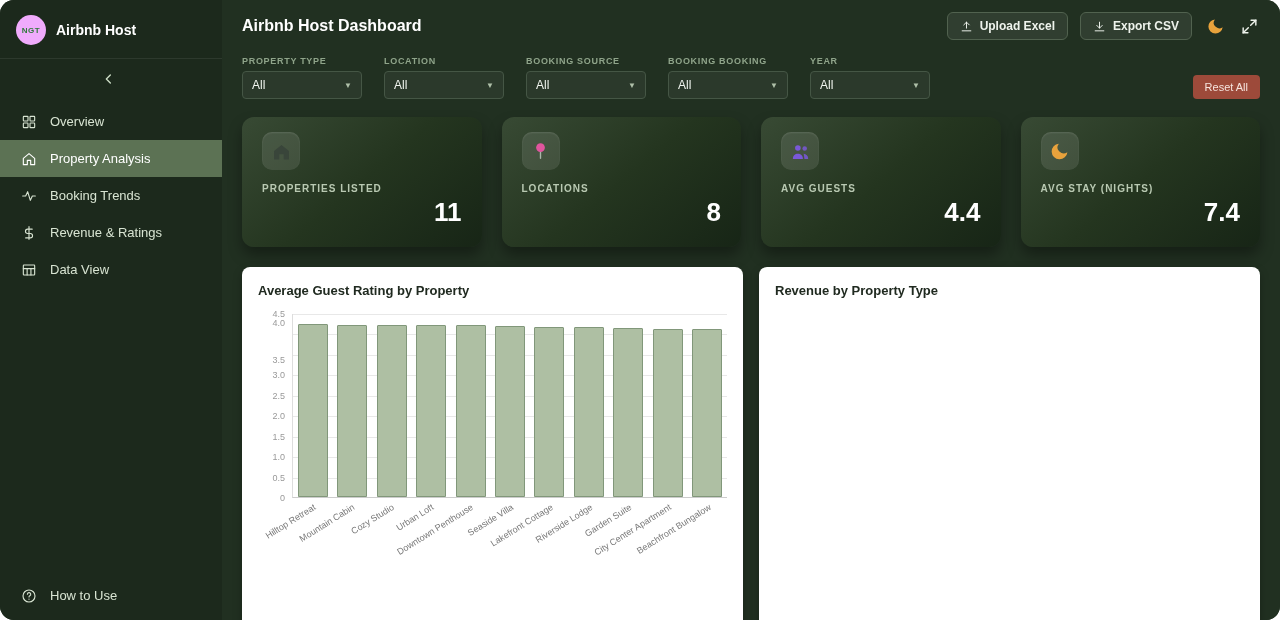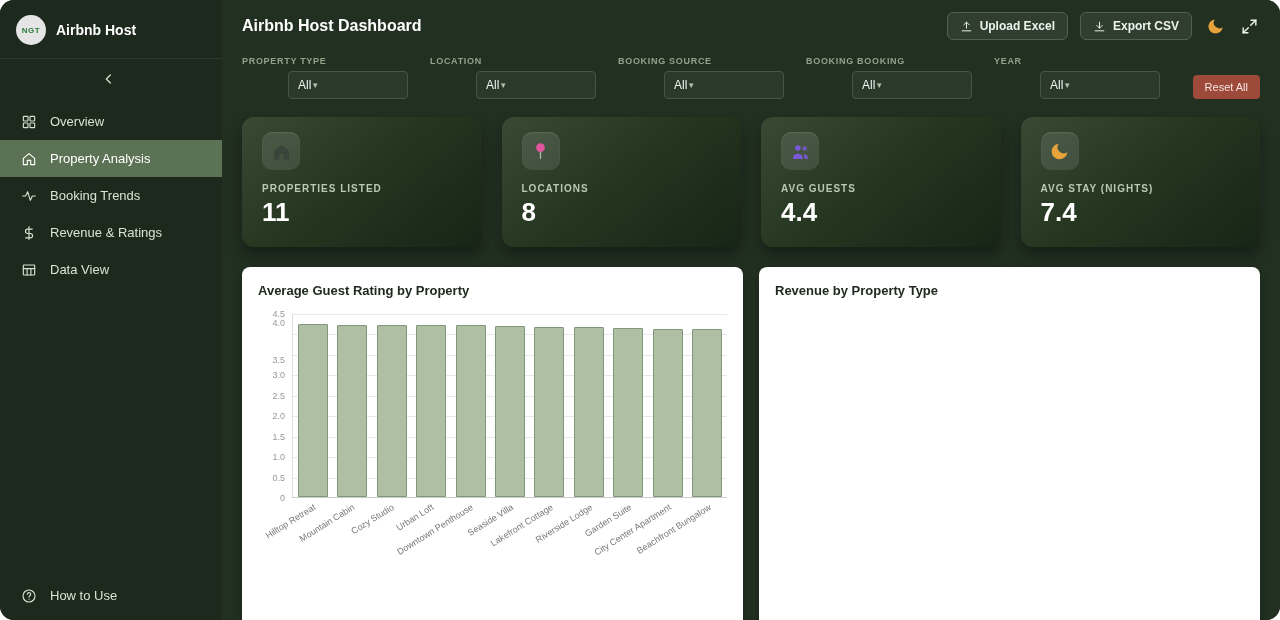--- a/index.html
+++ b/index.html
@@ -3,21 +3,21 @@
 <meta charset="utf-8">
 <style>
   * { margin:0; padding:0; box-sizing:border-box; }
   html,body { width:1280px; height:620px; overflow:hidden; }
   body { font-family:"Liberation Sans", sans-serif; background:#ffffff; }
   .app { width:1280px; height:620px; display:flex; background:#213021; border-radius:14px; overflow:hidden; }
 
   
   .sidebar { width:222px; background:#1c291c; display:flex; flex-direction:column; flex-shrink:0; }
   .brand-row { display:flex; align-items:center; gap:10px; padding:15px 16px 13px; border-bottom:1px solid rgba(255,255,255,0.08); }
-  .logo-circle { width:30px; height:30px; border-radius:50%; background:#e5e5e5; display:flex; align-items:center; justify-content:center; color:#2f7a3a; font-weight:bold; font-size:8px; letter-spacing:.5px; flex-shrink:0; }
+  .logo-circle { width:30px; height:30px; border-radius:50%; background:#f0abfc; display:flex; align-items:center; justify-content:center; color:#2f7a3a; font-weight:bold; font-size:8px; letter-spacing:.5px; flex-shrink:0; }
   .brand-name { color:#fff; font-weight:bold; font-size:14px; }
   .collapse-row { display:flex; justify-content:center; padding:12px 0 4px; }
   .collapse-btn { color:#cfe0c8; cursor:pointer; width:20px; height:20px; }
   .collapse-btn svg { width:16px; height:16px; stroke:#cfe0c8; fill:none; stroke-width:2; stroke-linecap:round; stroke-linejoin:round; }
   .nav { margin-top:8px; display:flex; flex-direction:column; }
   .nav-item { display:flex; align-items:center; gap:13px; padding:10px 20px; color:#d8e4d2; font-size:13px; cursor:pointer; }
   .nav-item.active { background:#5c7254; color:#ffffff; }
   .nav-icon { width:17px; height:17px; display:inline-flex; align-items:center; justify-content:center; flex-shrink:0; }
   .nav-icon svg { width:16px; height:16px; stroke:currentColor; fill:none; stroke-width:1.7; stroke-linecap:round; stroke-linejoin:round; }
   .sidebar-footer { margin-top:auto; display:flex; align-items:center; gap:13px; padding:16px 20px; color:#d8e4d2; font-size:13px; cursor:pointer; }
@@ -30,31 +30,31 @@
   .topbar-actions { display:flex; align-items:center; gap:12px; }
   .top-btn { display:flex; align-items:center; gap:7px; background:rgba(255,255,255,0.07); border:1px solid #51624f; border-radius:6px; padding:6px 12px; color:#eef3ec; font-size:12px; font-weight:bold; cursor:pointer; }
   .top-btn svg { width:13px; height:13px; stroke:#eef3ec; fill:none; stroke-width:1.8; stroke-linecap:round; stroke-linejoin:round; }
   .icon-btn { background:none; border:none; cursor:pointer; width:22px; height:22px; display:flex; align-items:center; justify-content:center; }
   .icon-btn svg { width:19px; height:19px; }
 
   
   .filters { display:flex; align-items:flex-end; gap:22px; padding:6px 20px 14px; }
   .filter-group { display:flex; flex-direction:column; gap:5px; }
   .filter-label { font-size:9px; letter-spacing:.7px; color:#8fa48a; font-weight:bold; }
-  .select { width:120px; height:28px; background:#2b392b; border:1px solid #455645; border-radius:4px; display:flex; align-items:center; justify-content:flex-start; padding:0 9px; color:#f0f4ee; font-size:12px; cursor:pointer;margin-left:46px; }
+  .select { width:120px; height:28px; background:#2b392b; border:1px solid #455645; border-radius:4px; display:flex; align-items:center; justify-content:space-between; padding:0 9px; color:#f0f4ee; font-size:12px; cursor:pointer; }
   .select .caret { font-size:8px; color:#aebfa8; }
   .reset-btn { margin-left:auto; background:#9d4a3a; color:#f6e4de; border:none; border-radius:4px; padding:6px 12px; font-size:11px; cursor:pointer; }
 
   
   .stats-row { display:flex; gap:20px; padding:4px 20px 0; }
   .stat-card { flex:1; height:130px; border-radius:12px; background:linear-gradient(140deg,#384a34 0%, #24351f 45%, #17251626 100%), #1a2919; background:linear-gradient(140deg,#384a34 0%,#24351f 50%,#172516 100%); box-shadow:0 8px 14px rgba(0,0,0,0.35); padding:15px 20px; }
   .stat-chip { width:38px; height:38px; border-radius:10px; background:rgba(255,255,255,0.10); box-shadow:inset 0 1px 2px rgba(255,255,255,0.12); display:flex; align-items:center; justify-content:center; }
   .stat-chip svg { width:21px; height:21px; }
   .stat-label { margin-top:13px; font-size:10px; letter-spacing:1px; color:#b9c9b2; font-weight:bold; }
-  .stat-value { margin-top:3px; font-size:26px; font-weight:bold; color:#ffffff; }
+  .stat-value { margin-top:3px; font-size:26px; font-weight:bold; color:#ffffff;text-align:right; }
 
   
   .charts-row { display:flex; gap:16px; padding:20px 20px 12px; }
   .chart-card { flex:1; height:360px; background:#ffffff; border-radius:8px; padding:16px 16px 10px; box-shadow:0 4px 10px rgba(0,0,0,0.25); min-width:0; }
   .chart-title { font-size:13px; font-weight:bold; color:#202a20; }
 
   
   .bar-wrap { display:flex; margin-top:16px; }
   .y-axis { width:34px; position:relative; height:184px; flex-shrink:0; }
   .y-tick { position:absolute; right:7px; font-size:9px; color:#999; transform:translateY(-50%); }

